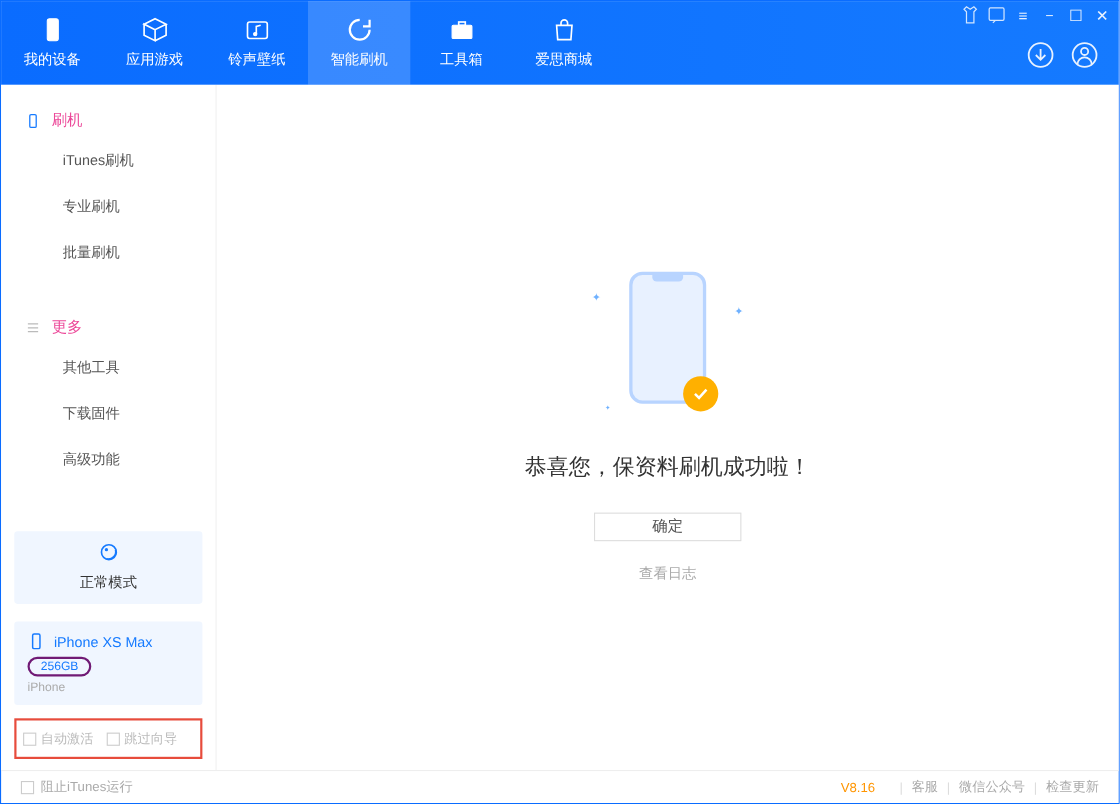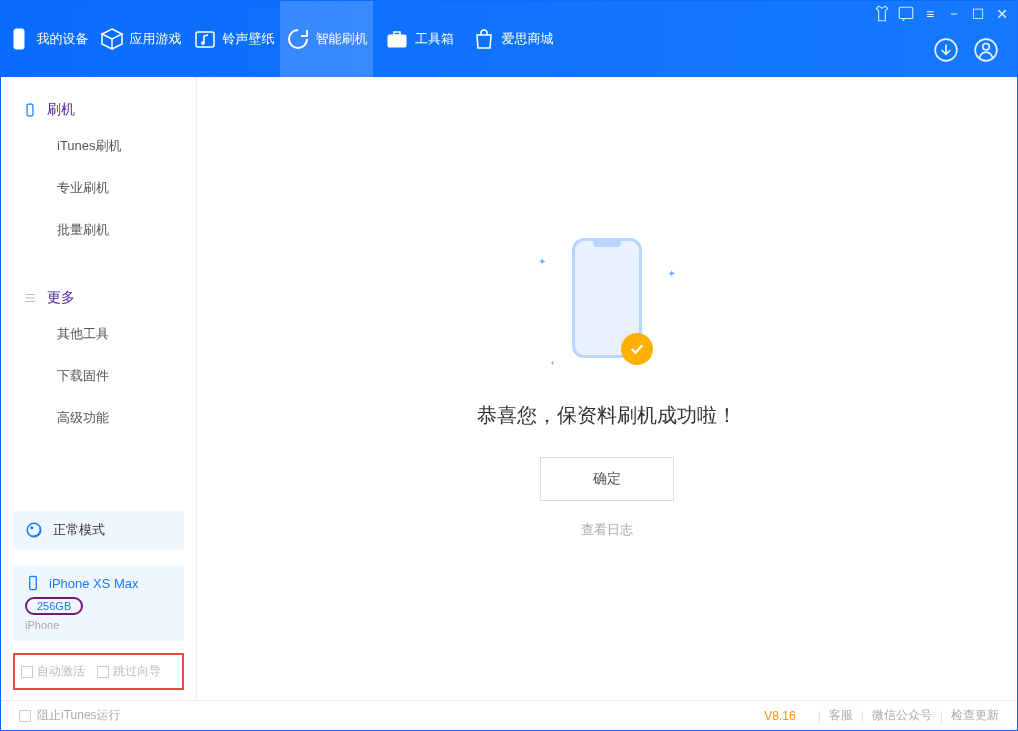--- a/index.html
+++ b/index.html
@@ -4,51 +4,51 @@
 <style>
 * { margin: 0; padding: 0; box-sizing: border-box; font-family: "Microsoft YaHei", Arial, sans-serif; }
 body { background: #fff; }
 .app-window { width: 1018px; height: 731px; border: 1px solid #0a6cff; display: flex; flex-direction: column; }
 .titlebar { height: 76px; background: linear-gradient(to right, #0a6cff, #157aff); display: flex; align-items: center; color: #fff; position: relative; }
 .logo-area { display: flex; align-items: center; padding: 0 18px; width: 195px; }
 .logo-badge { width: 36px; height: 36px; border: 2px solid #fff; border-radius: 50%; display: flex; align-items: center; justify-content: center; font-size: 22px; font-weight: bold; margin-right: 10px; font-style: italic; }
 .logo-text { font-size: 20px; font-weight: bold; line-height: 1.1; }
 .logo-sub { font-size: 10px; opacity: .9; }
 .nav-tabs { display: flex; height: 100%; align-items: stretch; }
-.nav-tab { width: 93px; display: flex; flex-direction: row; align-items: center; justify-content: center; cursor: pointer; font-size: 13px; gap: 6px; }
+.nav-tab { width: 93px; display: flex; flex-direction: column; align-items: center; justify-content: center; cursor: pointer; font-size: 13px; gap: 6px; }
 .nav-tab.active { background: rgba(255,255,255,.18); }
 .nav-tab-icon { width: 24px; height: 24px; display: flex; align-items: center; justify-content: center; }
 .nav-tab-icon svg { fill: #fff; stroke: #fff; }
 .win-controls { position: absolute; right: 6px; top: 4px; display: flex; gap: 6px; }
 .win-controls span, .win-controls svg { width: 18px; height: 18px; display: inline-flex; align-items: center; justify-content: center; font-size: 14px; color: #fff; cursor: pointer; opacity: .9; }
 .right-icons { position: absolute; right: 18px; bottom: 14px; display: flex; gap: 14px; }
 .right-icons svg { width: 26px; height: 26px; stroke: #fff; fill: none; stroke-width: 1.5; cursor: pointer; opacity: .9; }
 .body-area { flex: 1; display: flex; overflow: hidden; }
 .sidebar { width: 196px; background: #fff; border-right: 1px solid #eee; display: flex; flex-direction: column; padding-top: 18px; }
-.side-group-title { display: flex; align-items: center; gap: 10px; padding: 6px 22px; color: #4c1d95; font-size: 14px; }
+.side-group-title { display: flex; align-items: center; gap: 10px; padding: 6px 22px; color: #ec4899; font-size: 14px; }
 .side-item { padding: 12px 22px 12px 56px; font-size: 13px; color: #555; cursor: pointer; }
 .side-item.active { color: #157aff; }
 .side-spacer { flex: 1; }
 .mode-box, .device-box { margin: 8px 12px; background: #f0f6ff; border-radius: 3px; padding: 10px 12px; font-size: 13px; color: #157aff; }
-.mode-box { display: flex; align-items: center; gap: 10px; color: #333; }
+.mode-box { display: flex; align-items: center; gap: 10px; color: #333; flex-direction: column; }
 .device-box .dname { color: #157aff; font-weight: 500; }
 .device-box .cap { display: inline-block; margin-top: 6px; padding: 1px 10px; border: 2px solid #701a75; border-radius: 10px; font-size: 11px; color: #157aff; }
 .device-box .dtype { margin-top: 4px; font-size: 11px; color: #aaa; }
 .chk-row { margin: 4px 12px 10px; border: 2px solid #e74c3c; padding: 8px 6px; display: flex; gap: 12px; font-size: 12px; color: #bbb; align-items: flex-start; }
 .chk-row label { display: flex; align-items: center; gap: 4px; cursor: pointer; }
 .chk-box { width: 12px; height: 12px; border: 1px solid #ccc; display: inline-block; }
 .main-panel { flex: 1; display: flex; flex-direction: column; align-items: center; justify-content: center; background: #fff; }
 .phone-illus { width: 70px; height: 120px; border: 3px solid #b8d4ff; border-radius: 12px; position: relative; background: #e8f1ff; }
 .phone-notch { position: absolute; top: 0; left: 50%; transform: translateX(-50%); width: 28px; height: 6px; background: #b8d4ff; border-radius: 0 0 4px 4px; }
 .phone-check { position: absolute; right: -14px; bottom: -10px; width: 32px; height: 32px; background: #ffb000; border-radius: 50%; display: flex; align-items: center; justify-content: center; }
 .phone-check svg { stroke: #fff; stroke-width: 3; fill: none; }
 .sparkle { position: absolute; font-size: 10px; color: #6fb1ff; }
 .sp1 { left: -34px; top: 18px; } .sp2 { right: -34px; top: 30px; } .sp3 { left: -22px; bottom: -8px; font-size: 6px; }
 .success-title { margin-top: 44px; font-size: 20px; color: #333; }
-.ok-btn { margin-top: 28px; width: 134px; height: 44px; border: 1px solid #ddd; background: #fff; font-size: 14px; color: #555; cursor: pointer; }
+.ok-btn { margin-top: 28px; width: 134px; height: 26px; border: 1px solid #ddd; background: #fff; font-size: 14px; color: #555; cursor: pointer; }
 .view-log { margin-top: 20px; font-size: 13px; color: #aaa; cursor: pointer; }
 .statusbar { height: 30px; border-top: 1px solid #eee; display: flex; align-items: center; padding: 0 18px; font-size: 12px; color: #aaa; }
 .statusbar .left { display: flex; align-items: center; gap: 6px; }
 .statusbar .right { margin-left: auto; display: flex; align-items: center; gap: 8px; }
 .statusbar .right a { color: #aaa; cursor: pointer; text-align: right; }
 .statusbar .right .divider { color: #ddd; }
 .statusbar .ver { color: #ff9500; margin-right: 14px; }
 </style>
 </head>
 <body>

